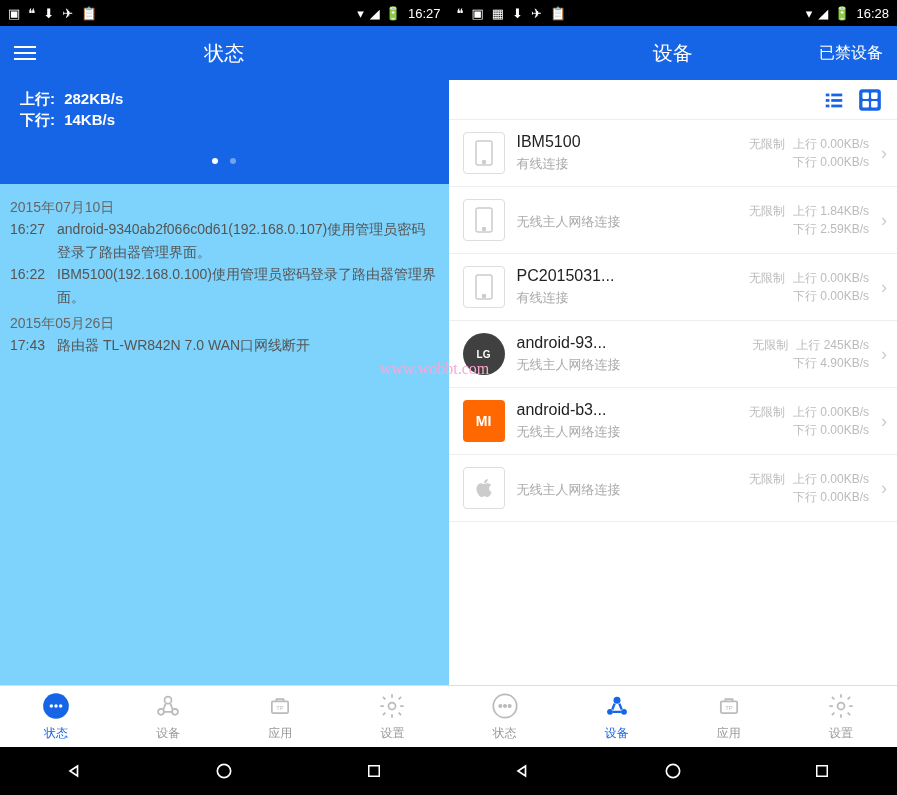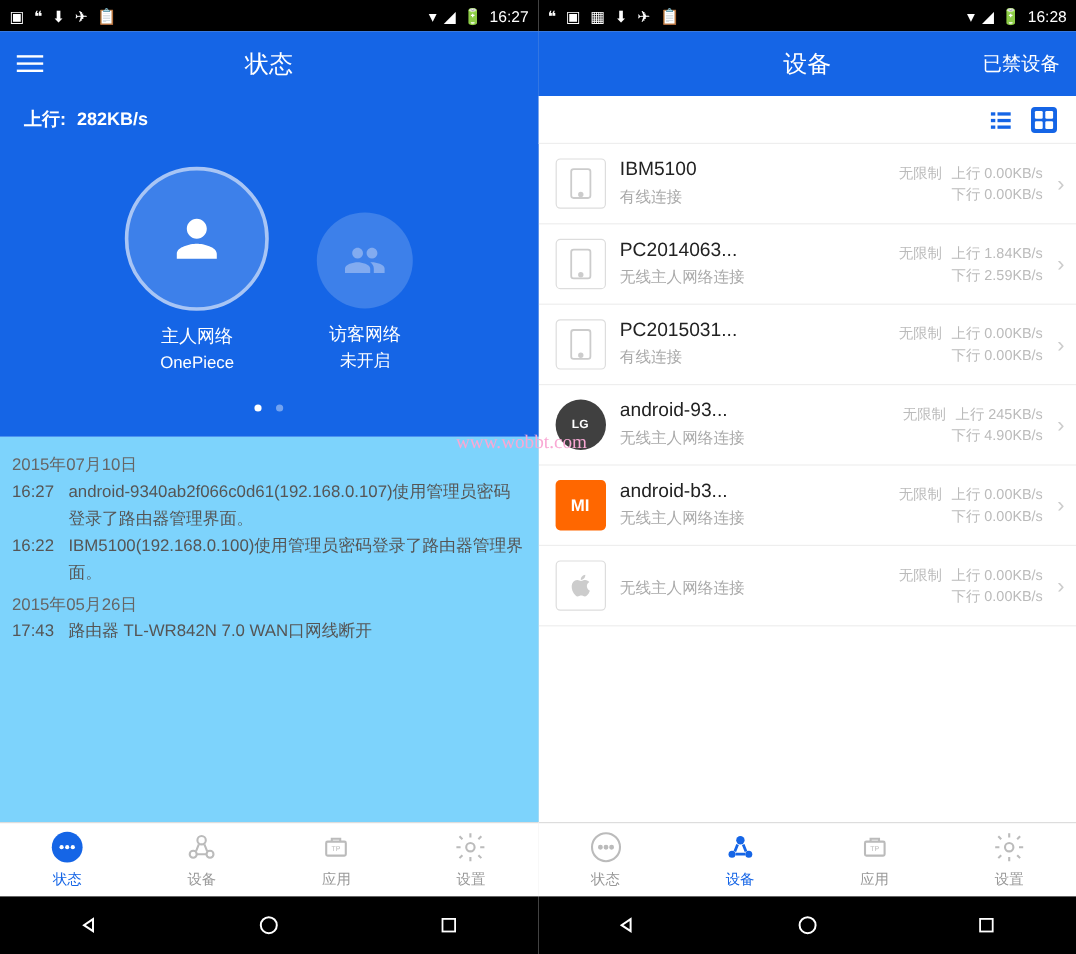--- a/index.html
+++ b/index.html
@@ -83,39 +83,23 @@
           <span></span>
         </div>
     <span>状态</span>
   </div>
 
   <div class="blue-panel">
     <div class="speed-row">
       <span class="speed-label">上行:</span>
       <span>282KB/s</span>
     </div>
-    <div class="networks">
-      <div class="net-item">
-        <div class="net-circle-big">
-          <svg width="50" height="50" viewBox="0 0 24 24" fill="#fff">
-                <path d="M12 12c2.2 0 4-1.8 4-4s-1.8-4-4-4-4 1.8-4 4 1.8 4 4 4zm0 2c-2.7 0-8 1.3-8 4v2h16v-2c0-2.7-5.3-4-8-4z"></path>
-              </svg>
-        </div>
-        <div>主人网络</div>
-        <div class="net-sub">OnePiece</div>
-      </div>
-      <div class="net-item">
-        <div class="net-circle-small">
-          <svg width="36" height="36" viewBox="0 0 24 24" fill="#82abf0">
-                <path d="M16 11c1.66 0 3-1.34 3-3s-1.34-3-3-3-3 1.34-3 3 1.34 3 3 3zm-8 0c1.66 0 3-1.34 3-3S9.66 5 8 5 5 6.34 5 8s1.34 3 3 3zm0 2c-2.33 0-7 1.17-7 3.5V19h14v-2.5c0-2.33-4.67-3.5-7-3.5zm8 0c-.29 0-.62.02-.97.05 1.16.84 1.97 1.97 1.97 3.45V19h6v-2.5c0-2.33-4.67-3.5-7-3.5z"></path>
-              </svg>
-        </div>
-        <div>访客网络</div>
-        <div class="net-sub">未开启</div>
-      </div>
+    <div class="speed-row">
+      <span class="speed-label">下行:</span>
+      <span>14KB/s</span>
     </div>
     <div class="dots">
       <span class="dot active"></span><span class="dot"></span>
     </div>
   </div>
 
   <div class="log-section">
     <div class="log-date">2015年07月10日</div>
     <div class="log-row">
       <span class="log-time">16:27</span>
@@ -254,21 +238,20 @@
     </div>
 
     <div class="device-row">
       <div class="dev-icon">
             <svg width="20" height="28" viewBox="0 0 20 28" fill="none" stroke="#ccc" stroke-width="1.5">
               <rect x="2" y="2" width="16" height="24" rx="2"></rect>
               <circle cx="10" cy="23" r="1.5" fill="#ccc"></circle>
             </svg>
           </div>
       <div class="dev-mid">
-        <div class="dev-name">PC2014063...</div>
         <div class="dev-conn">无线主人网络连接</div>
       </div>
       <div class="dev-right">
         <div><span class="dev-limit">无限制</span><span>上行 1.84KB/s</span></div>
         <div>下行 2.59KB/s</div>
       </div>
       <span class="chev">›</span>
     </div>
 
     <div class="device-row">

